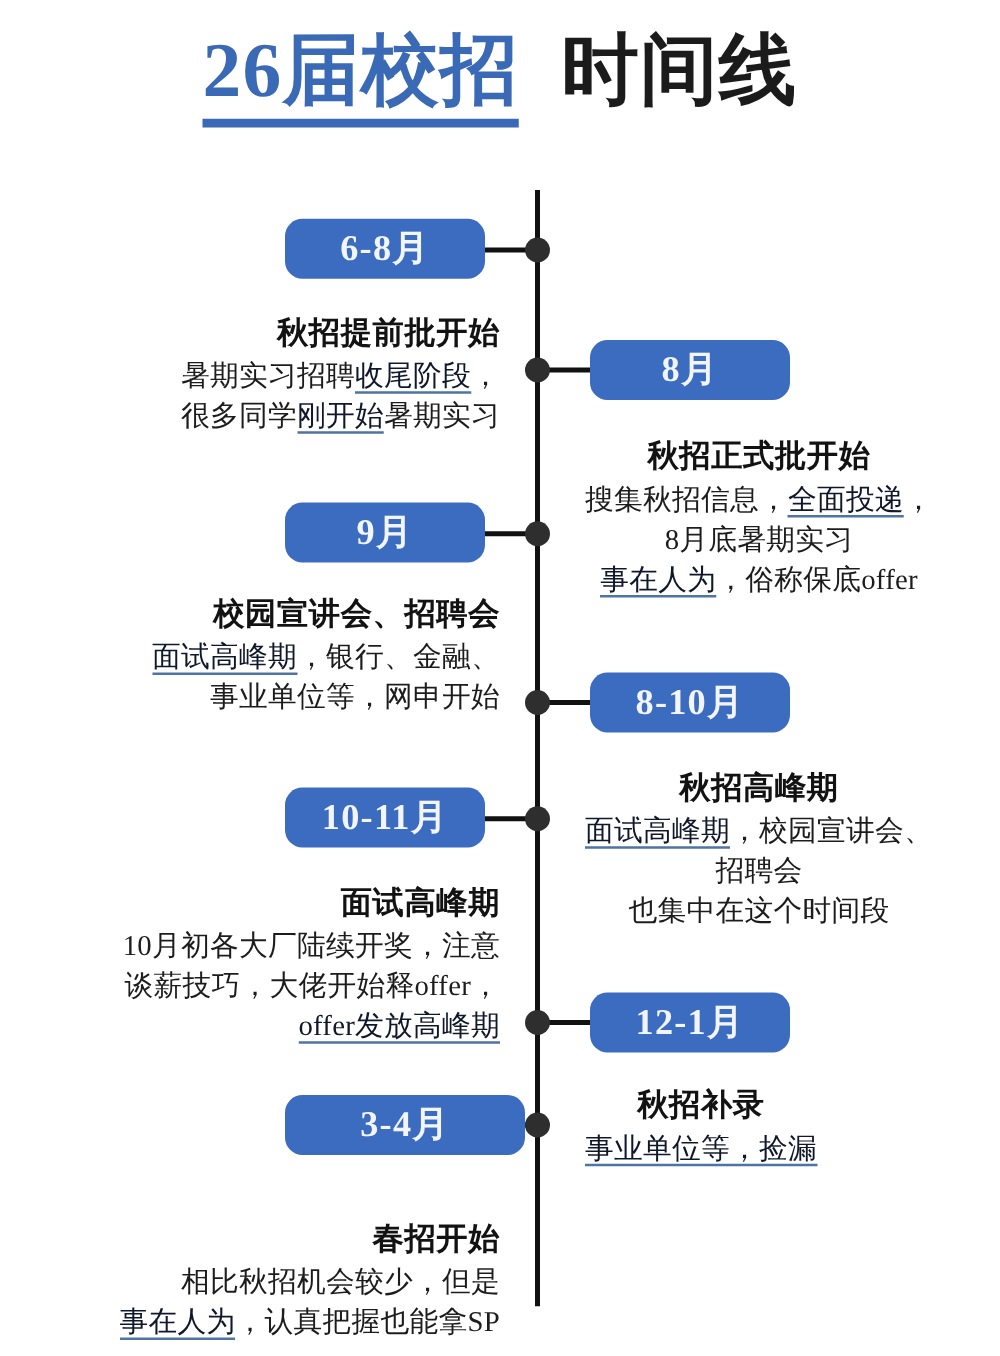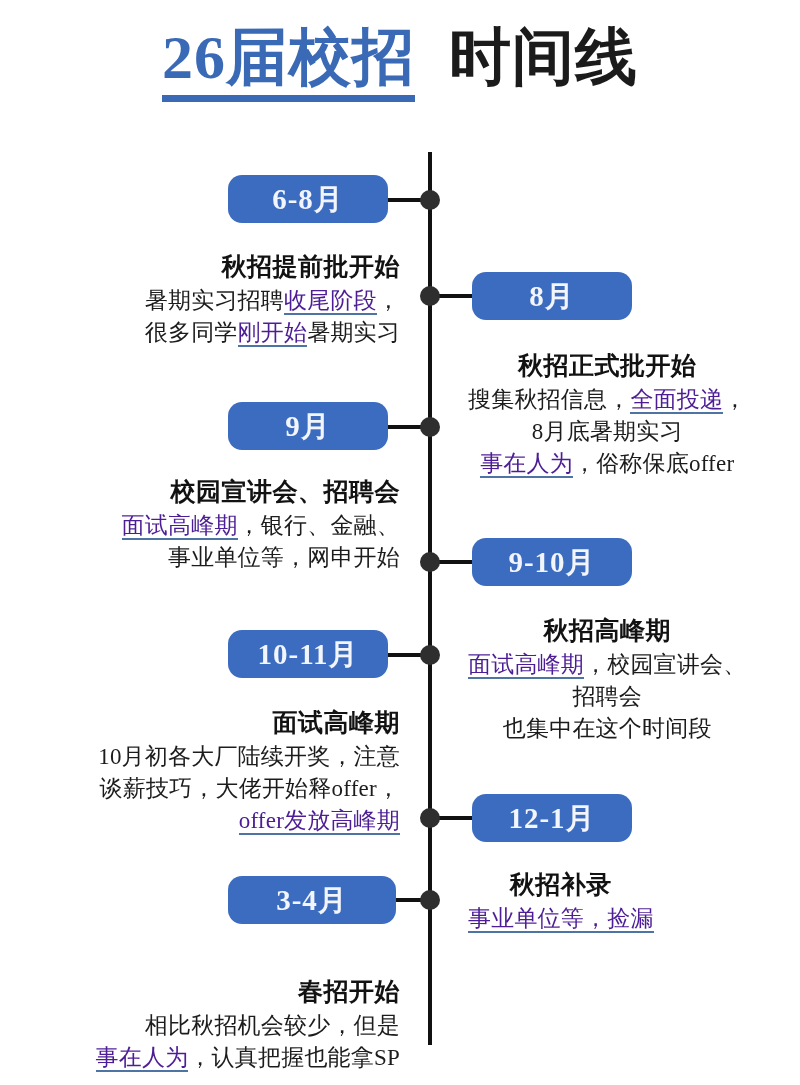--- a/index.html
+++ b/index.html
@@ -99,21 +99,21 @@
   .blk-body {
     font-size: 23px;
     color: #1c1c1c;
     line-height: 1.40;
     letter-spacing: 0.2px;
     margin-top: 2px;
   }
   .blk-body .ln { white-space: nowrap; display: block; }
 
   .hl {
-    color: #4c1d95;
+    color: #0f172a;
     border-bottom: 2px solid #4e74a3;
   }
 </style>
 </head>
 <body>
 
 <div id="page">
 
   <div id="title-wrap">
     <span class="title-text title-accent">26届校招</span><span class="title-text title-plain">时间线</span>
@@ -151,21 +151,21 @@
       <div class="connector" style="top: 425px; left: 388px; width: 42px;"></div>
       <div class="badge" style="left: 228px; top: 402px; width: 160px;">9月</div>
       <div class="block left" style="top: 476px;">
         <div class="blk-title">校园宣讲会、招聘会</div>
         <div class="blk-body">
           <span class="ln"><span class="hl">面试高峰期</span><span>，银行、金融、</span></span>
           <span class="ln"><span>事业单位等，网申开始</span></span>
         </div>
       </div>
       <div class="connector" style="top: 560px; left: 428px; width: 44px;"></div>
-      <div class="badge" style="left: 472px; top: 538px; width: 160px;">9-10月</div>
+      <div class="badge" style="left: 472px; top: 538px; width: 160px;">8-10月</div>
       <div class="block right" style="top: 615px;">
         <div class="blk-title">秋招高峰期</div>
         <div class="blk-body">
           <span class="ln"><span class="hl">面试高峰期</span><span>，校园宣讲会、</span></span>
           <span class="ln"><span>招聘会</span></span>
           <span class="ln"><span>也集中在这个时间段</span></span>
         </div>
       </div>
       <div class="connector" style="top: 653px; left: 388px; width: 42px;"></div>
       <div class="badge" style="left: 228px; top: 630px; width: 160px;">10-11月</div>
@@ -179,21 +179,21 @@
       </div>
       <div class="connector" style="top: 816px; left: 428px; width: 44px;"></div>
       <div class="badge" style="left: 472px; top: 794px; width: 160px;">12-1月</div>
       <div class="block right" style="top: 869px;">
         <div class="blk-title">秋招补录</div>
         <div class="blk-body">
           <span class="ln"><span class="hl">事业单位等，捡漏</span></span>
         </div>
       </div>
       <div class="connector" style="top: 898px; left: 388px; width: 42px;"></div>
-      <div class="badge" style="left: 228px; top: 876px; width: 168px;">3-4月</div>
+      <div class="badge" style="left: 228px; top: 876px; width: 192px;">3-4月</div>
       <div class="block left" style="top: 952px; margin-top: 24px;">
         <div class="blk-title">春招开始</div>
         <div class="blk-body">
           <span class="ln"><span>相比秋招机会较少，但是</span></span>
           <span class="ln"><span class="hl">事在人为</span><span>，认真把握也能拿SP</span></span>
         </div>
       </div>
     </div>
 
 </div>

